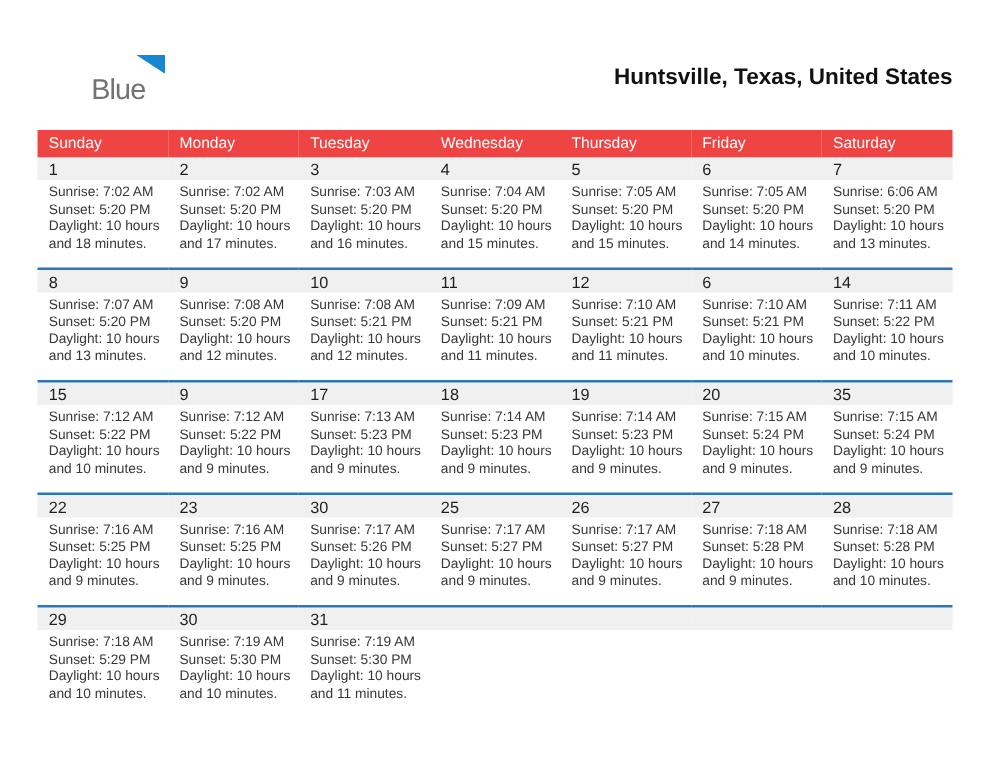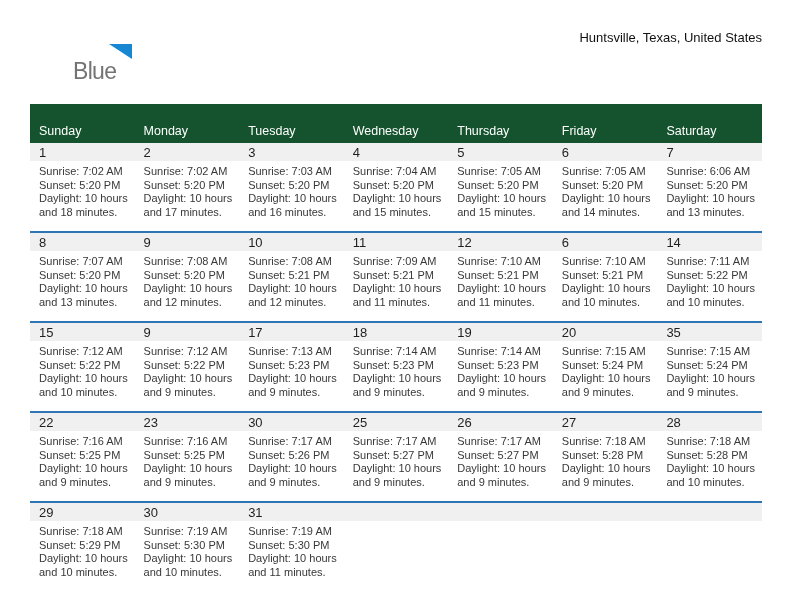--- a/index.html
+++ b/index.html
@@ -22,31 +22,31 @@
     clip-path:polygon(0 0, 100% 0, 100% 100%);
   }
   .logo-blue {
     position:absolute; left:43px; top:18px;
     font-size:23px; color:#737373; letter-spacing:-0.7px; font-weight:500;
   }
 
   
   .titles { position:absolute; right:30px; top:30px; text-align:right; }
   .title { font-size:29px; font-weight:400; color:#111; margin:0; letter-spacing:0; }
-  .subtitle { font-size:13px; font-weight:400; color:#111; margin-top:0; }
+  .subtitle { font-size:18px; font-weight:700; color:#111; margin-top:21px; }
 
   
   table.cal {
     position:absolute; left:30px; top:104px; width:732px;
     border-collapse:collapse; table-layout:fixed;
   }
   table.cal thead th {
-    background:#14532d; color:#ffffff;
+    background:#ef4444; color:#ffffff;
     font-size:12.5px; font-weight:400; text-align:left;
-    padding:20px 0 5px 9px; margin:0;
+    padding:3px 0 5px 9px; margin:0;
   }
   table.cal tbody tr { border-top:2px solid #2e75b5; }
   table.cal tbody tr:first-child { border-top:none; }
   table.cal tbody td {
     vertical-align:top; padding:0; height:88px;
   }
   .daynum {
     background:#f0f0f0; height:15px;
     font-size:13px; color:#1f1f1f;
     padding:2px 0 1px 9px;

